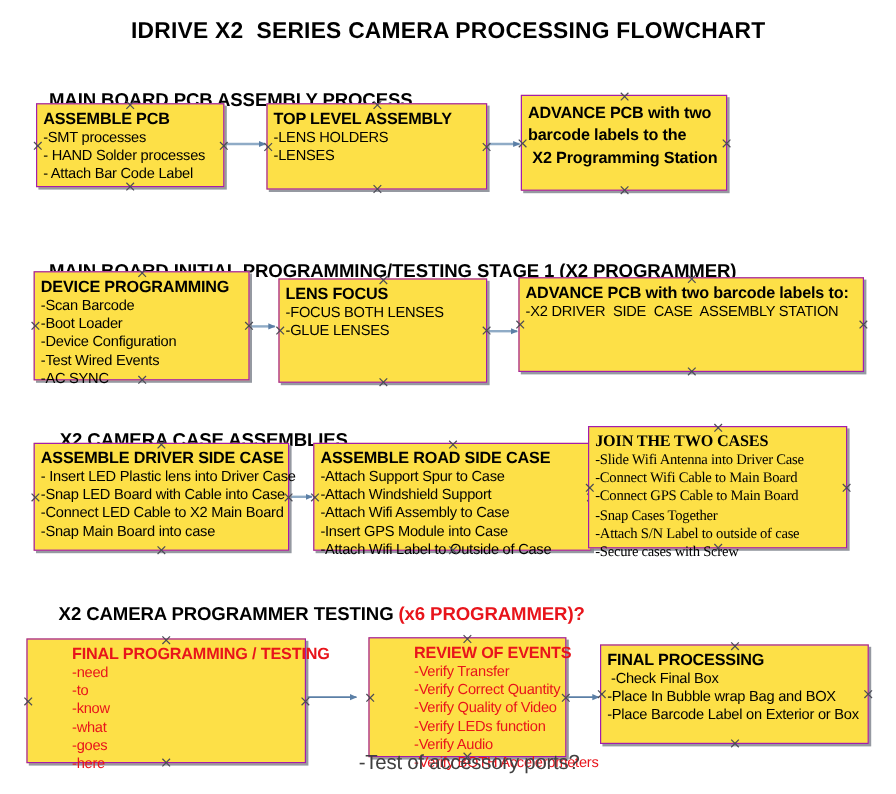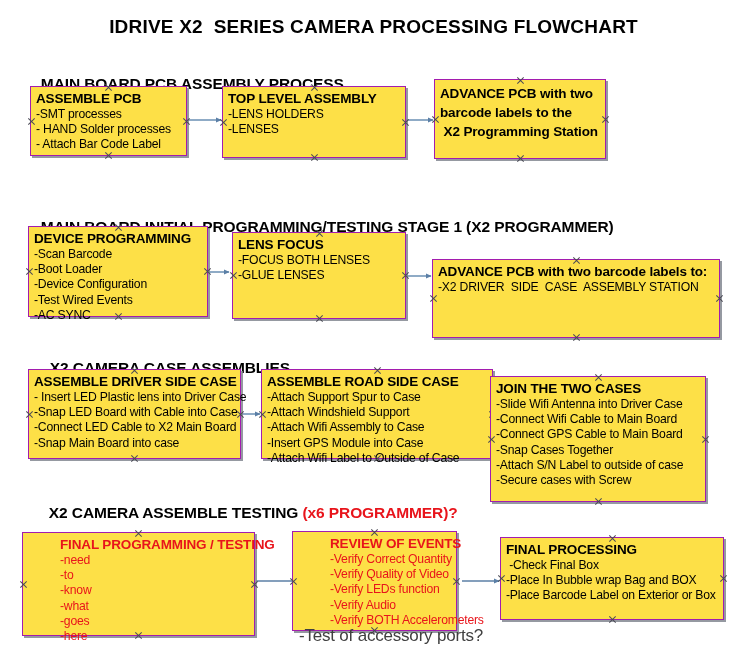--- a/index.html
+++ b/index.html
@@ -206,21 +206,21 @@
       <div class="node-title">LENS FOCUS</div>
       <div class="node-line">-FOCUS BOTH LENSES</div>
       <div class="node-line">-GLUE LENSES</div>
     </div>
     <span class="handle" style="left:50%; top:0;"></span>
     <span class="handle" style="left:50%; top:100%;"></span>
     <span class="handle" style="left:0; top:50%;"></span>
     <span class="handle" style="left:100%; top:50%;"></span>
   </div>
 
-  <div class="node" style="left:432px; top:231px; width:288px; height:79px;margin-top:28px;">
+  <div class="node" style="left:432px; top:231px; width:288px; height:79px;">
     <div class="body">
       <div class="node-title">ADVANCE PCB with two barcode labels to:</div>
       <div class="node-line">-X2 DRIVER  SIDE  CASE  ASSEMBLY STATION</div>
     </div>
     <span class="handle" style="left:50%; top:0;"></span>
     <span class="handle" style="left:50%; top:100%;"></span>
     <span class="handle" style="left:0; top:50%;"></span>
     <span class="handle" style="left:100%; top:50%;"></span>
   </div>
 
@@ -250,59 +250,60 @@
       <div class="node-line">-Attach Wifi Assembly to Case</div>
       <div class="node-line">-Insert GPS Module into Case</div>
       <div class="node-line">-Attach Wifi Label to Outside of Case</div>
     </div>
     <span class="handle" style="left:50%; top:0;"></span>
     <span class="handle" style="left:50%; top:100%;"></span>
     <span class="handle" style="left:0; top:50%;"></span>
     <span class="handle" style="left:100%; top:50%;"></span>
   </div>
 
-  <div class="node" style="left:490px; top:376px; width:216px; height:126px;">
+  <div class="node" style="left:490px; top:355px; width:216px; height:102px;font-family:Liberation Serif, serif;">
     <div class="body">
       <div class="node-title">JOIN THE TWO CASES</div>
       <div class="node-line">-Slide Wifi Antenna into Driver Case</div>
       <div class="node-line">-Connect Wifi Cable to Main Board</div>
       <div class="node-line">-Connect GPS Cable to Main Board</div>
       <div class="node-line">-Snap Cases Together</div>
       <div class="node-line">-Attach S/N Label to outside of case</div>
       <div class="node-line">-Secure cases with Screw</div>
     </div>
     <span class="handle" style="left:50%; top:0;"></span>
     <span class="handle" style="left:50%; top:100%;"></span>
     <span class="handle" style="left:0; top:50%;"></span>
     <span class="handle" style="left:100%; top:50%;"></span>
   </div>
 
   <div class="section-heading" style="left:32px; top:486px;">
-    <span>X2 CAMERA ASSEMBLE TESTING </span><span class="accent">(x6 PROGRAMMER)?</span>
+    <span>X2 CAMERA PROGRAMMER TESTING </span><span class="accent">(x6 PROGRAMMER)?</span>
   </div>
 
   <div class="node red" style="left:22px; top:532px; width:233px; height:104px;">
     <div class="body">
       <div class="node-title">FINAL PROGRAMMING / TESTING</div>
       <div class="node-line">-need</div>
       <div class="node-line">-to</div>
       <div class="node-line">-know</div>
       <div class="node-line">-what</div>
       <div class="node-line">-goes</div>
       <div class="node-line">-here</div>
     </div>
     <span class="handle" style="left:50%; top:0;"></span>
     <span class="handle" style="left:50%; top:100%;"></span>
     <span class="handle" style="left:0; top:50%;"></span>
     <span class="handle" style="left:100%; top:50%;"></span>
   </div>
 
-  <div class="node red" style="left:292px; top:531px; width:165px; height:100px;">
+  <div class="node red" style="left:307px; top:531px; width:165px; height:100px;">
     <div class="body">
       <div class="node-title">REVIEW OF EVENTS</div>
+      <div class="node-line">-Verify Transfer</div>
       <div class="node-line">-Verify Correct Quantity</div>
       <div class="node-line">-Verify Quality of Video</div>
       <div class="node-line">-Verify LEDs function</div>
       <div class="node-line">-Verify Audio</div>
       <div class="node-line">-Verify BOTH Accelerometers</div>
     </div>
     <span class="handle" style="left:50%; top:0;"></span>
     <span class="handle" style="left:50%; top:100%;"></span>
     <span class="handle" style="left:0; top:50%;"></span>
     <span class="handle" style="left:100%; top:50%;"></span>

